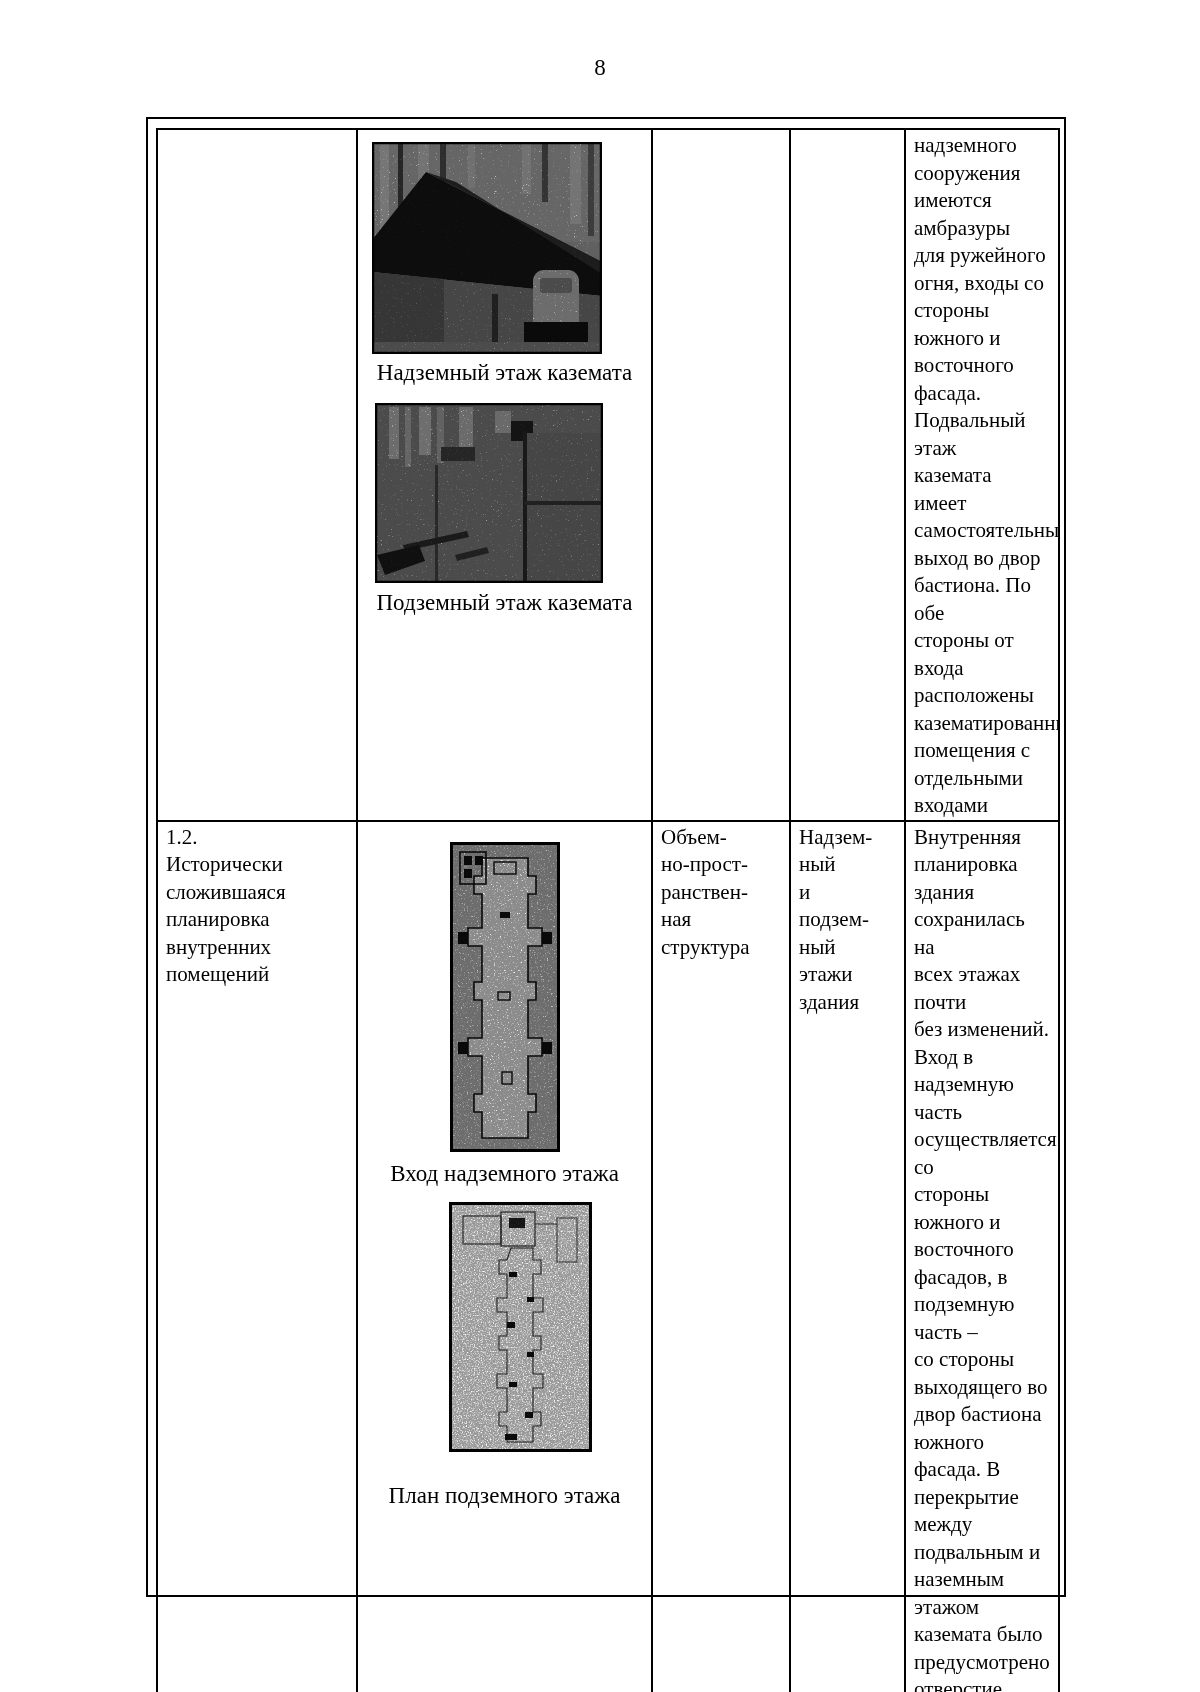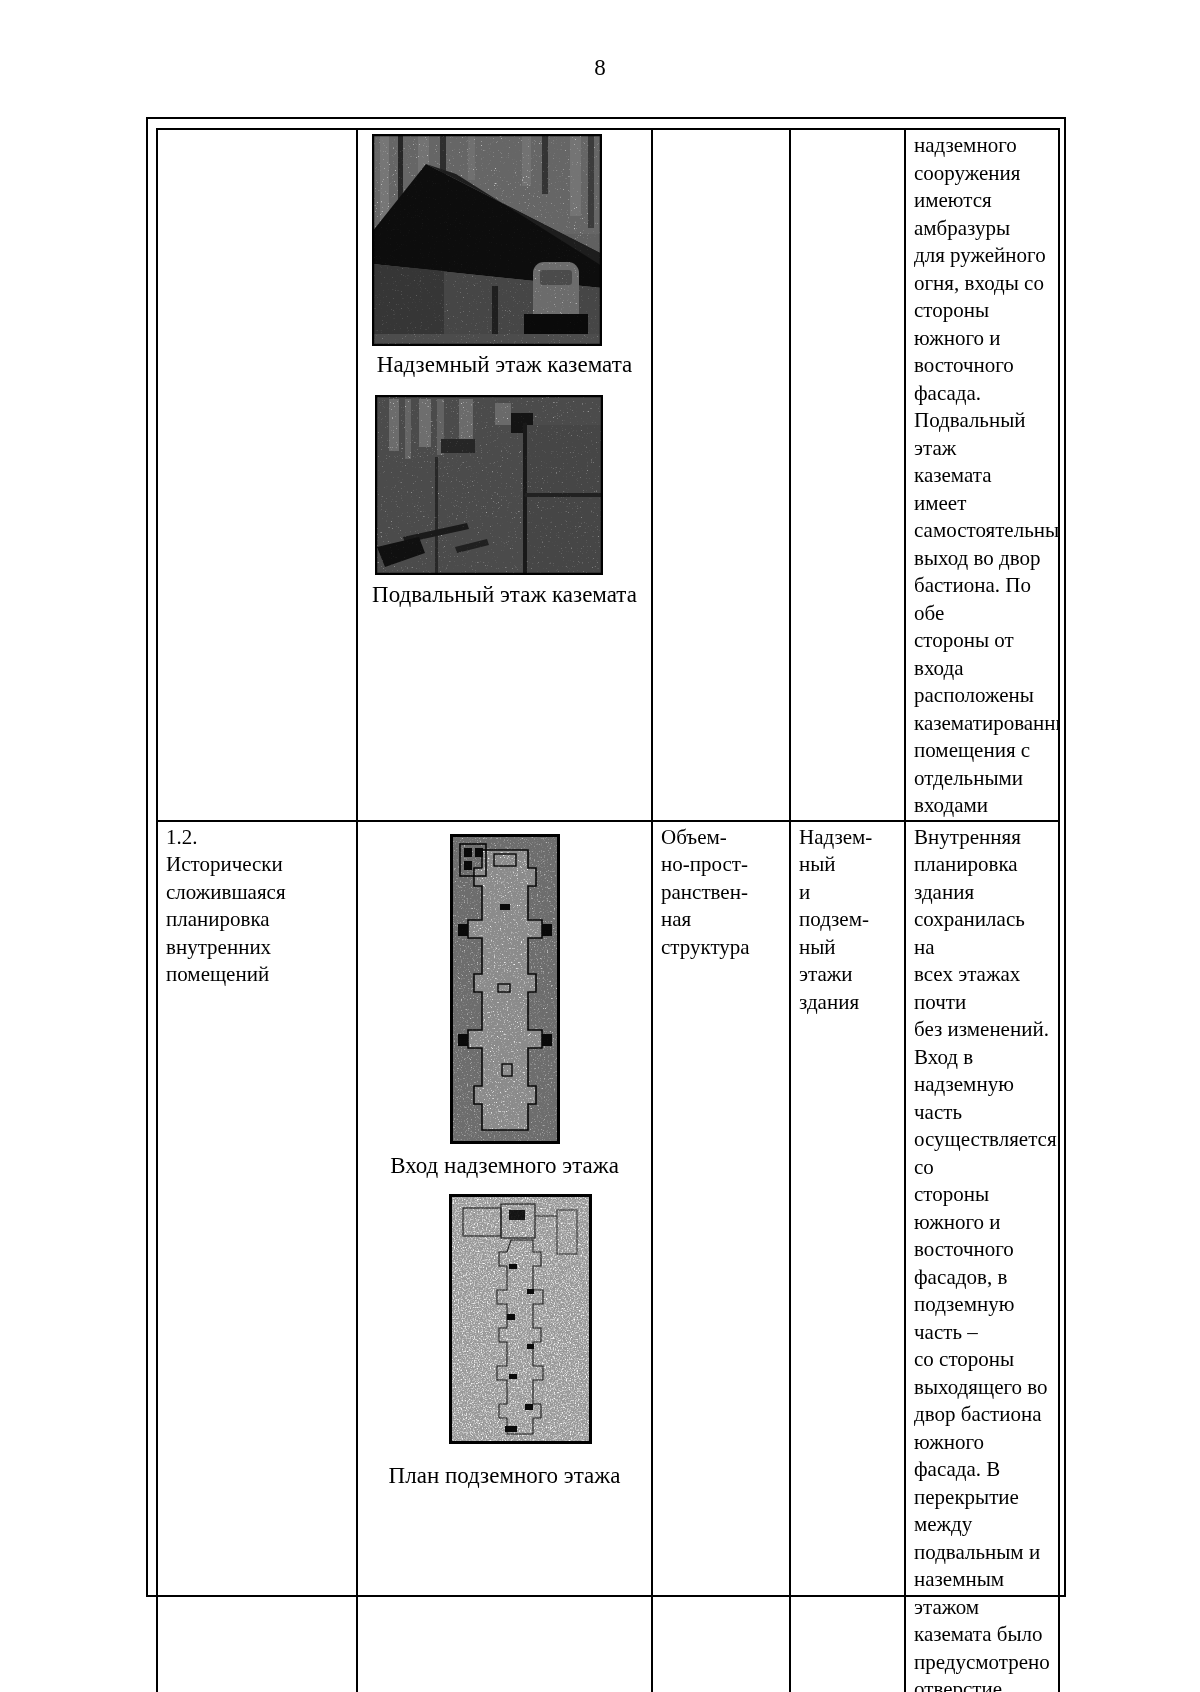--- a/index.html
+++ b/index.html
@@ -28,31 +28,31 @@
   table.doc-table td {
     border:2px solid #000;
     vertical-align:top;
     padding:2px 9px 0 8px;
     overflow:hidden;
   }
   .cell-text {
     font-size:21px; line-height:27.5px;
     white-space:pre-line;
   }
-  .fig-cell { padding:0 2px !important; text-align:center; }
+  .fig-cell { padding:8px 2px !important; text-align:center; }
   .fig-cell svg { display:block; margin-left:auto; margin-right:auto; }
   .caption { font-size:23px; line-height:28px; text-align:center; white-space:nowrap; }
   .photo-top    { margin-top:4px  !important; transform:translateX(-18px); }
   .photo-bottom { margin-top:16px !important; transform:translateX(-16px); }
   .plan-top     { margin-top:12px !important; }
   .plan-bottom  { margin-top:14px !important; transform:translateX(16px); }
   .cap-1 { margin-top:5px; }
   .cap-2 { margin-top:6px; }
   .cap-3 { margin-top:8px; }
-  .cap-4 { margin-top:18px; }
+  .cap-4 { margin-top:30px; }
 </style>
 </head>
 <body>
 
 <div class="page">
   <div class="page-number">8</div>
 
   <div class="outer-frame">
     <table class="doc-table">
       <colgroup>
@@ -119,21 +119,21 @@
               <rect x="150" y="30" width="78" height="150" fill="#9d9d9d"></rect>
               <rect x="148" y="28" width="4" height="152" fill="#383838"></rect>
               <rect x="150" y="98" width="78" height="4" fill="#4a4a4a"></rect>
               <rect x="60" y="62" width="3" height="118" fill="#5a5a5a"></rect>
               <polygon points="28,142 92,128 94,134 30,148" fill="#3a3a3a"></polygon>
               <polygon points="2,152 44,142 50,158 10,172" fill="#242424"></polygon>
               <polygon points="80,152 112,144 114,150 82,158" fill="#484848"></polygon>
               <rect width="228" height="180" filter="url(#grainB)" opacity="0.55"></rect>
               <rect x="1" y="1" width="226" height="178" fill="none" stroke="#000" stroke-width="2.5"></rect>
             </svg>
-            <div class="caption cap-2">Подвальный этаж каземата</div>
+            <div class="caption cap-2">Подземный этаж каземата</div>
           </td>
           <td></td>
           <td></td>
           <td class="cell-text">надземного
 сооружения
 имеются амбразуры
 для ружейного
 огня, входы со
 стороны южного и
 восточного фасада.

